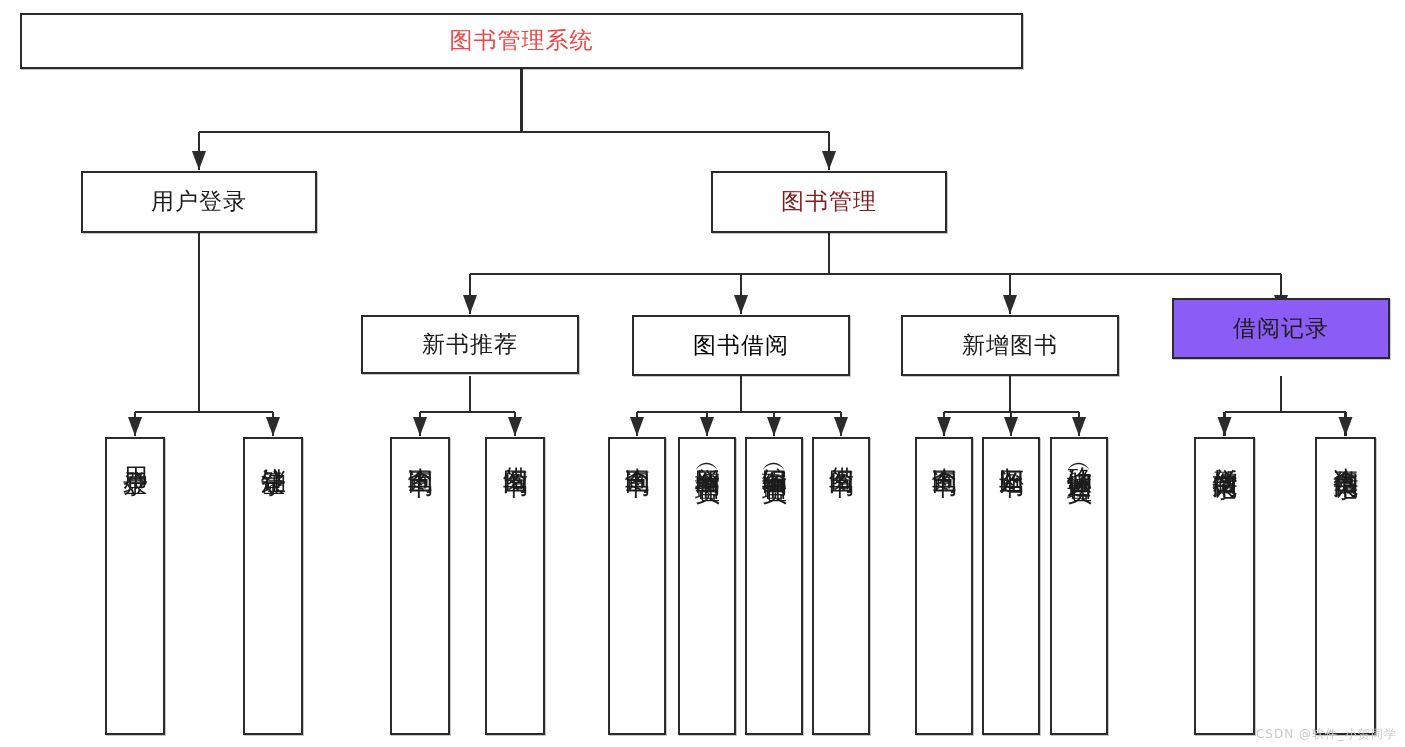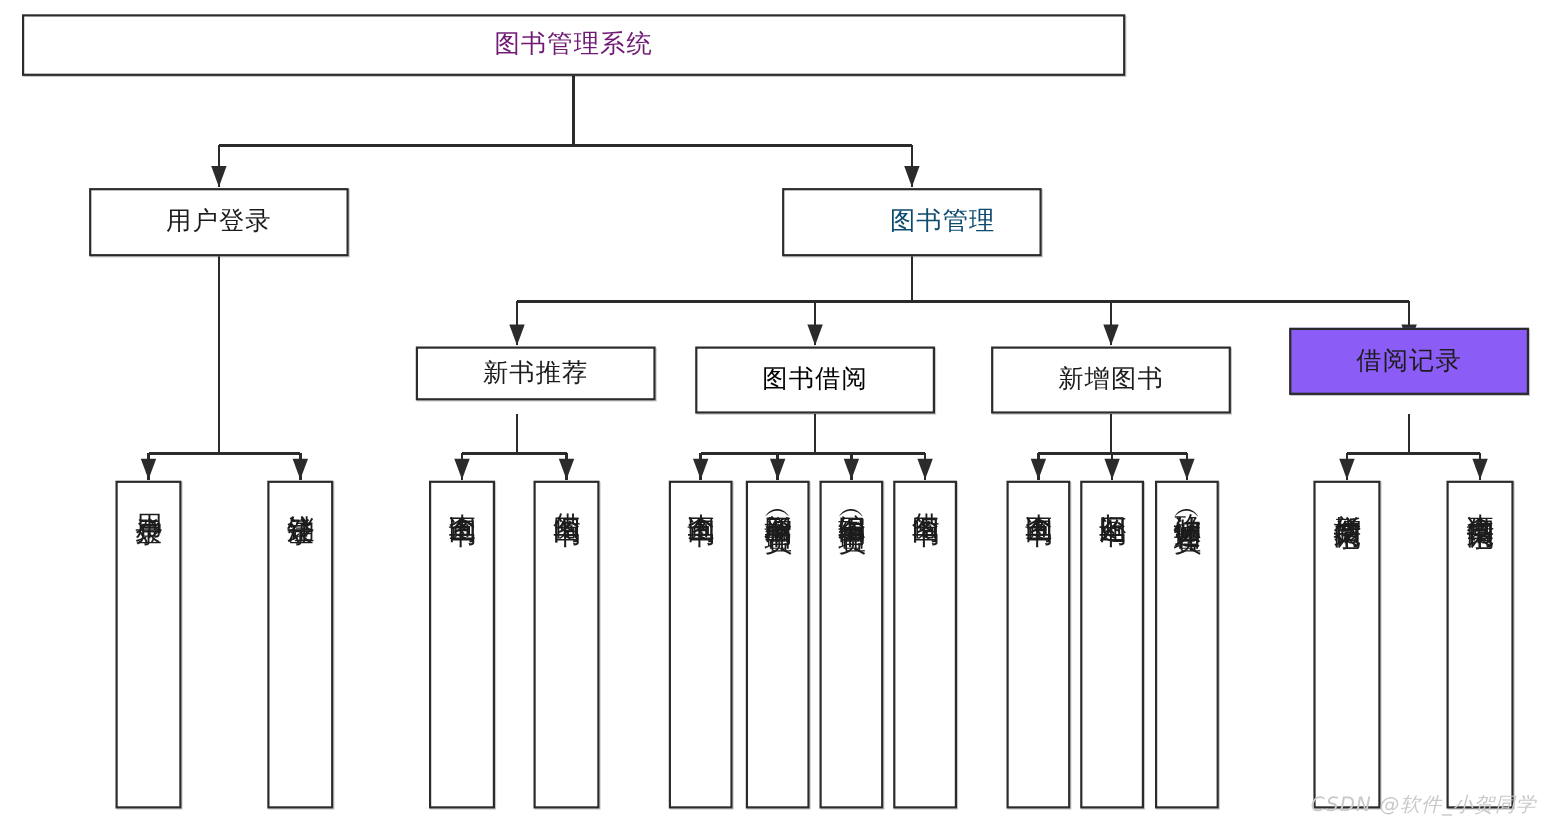--- a/index.html
+++ b/index.html
@@ -40,26 +40,25 @@
     padding-top:8px;
     box-sizing:border-box;
   }
   #connector-layer{
     position:absolute;left:0;top:0;width:1405px;height:747px;
     pointer-events:none;
   }
   #watermark{
     position:absolute;
     right:8px;bottom:4px;
-    font-size:18px;
+    font-size:12px;
     color:#c9c9c9;
     letter-spacing:1px;
     white-space:nowrap;
     user-select:none;
-    font-style:italic;
   }
 </style>
 </head>
 <body>
 
 <div id="diagram-root">
   <svg id="connector-layer" viewBox="0 0 1405 747" width="1405" height="747" aria-hidden="true">
       <line x1="521.5" y1="69" x2="521.5" y2="132" stroke="#2b2b2b" stroke-width="2.4" shape-rendering="crispEdges"></line>
       <line x1="199" y1="132" x2="829" y2="132" stroke="#2b2b2b" stroke-width="2.4" shape-rendering="crispEdges"></line>
       <line x1="199" y1="132" x2="199" y2="170" stroke="#2b2b2b" stroke-width="2.4" shape-rendering="crispEdges"></line>
@@ -108,29 +107,29 @@
       <polygon points="1072,417 1086,417 1079,436" fill="#2b2b2b"></polygon>
       <line x1="1281" y1="376" x2="1281" y2="412" stroke="#2b2b2b" stroke-width="2.4" shape-rendering="crispEdges"></line>
       <line x1="1224.5" y1="412" x2="1345.5" y2="412" stroke="#2b2b2b" stroke-width="2.4" shape-rendering="crispEdges"></line>
       <line x1="1224.5" y1="412" x2="1224.5" y2="436" stroke="#2b2b2b" stroke-width="2.4" shape-rendering="crispEdges"></line>
       <polygon points="1217.5,417 1231.5,417 1224.5,436" fill="#2b2b2b"></polygon>
       <line x1="1345.5" y1="412" x2="1345.5" y2="436" stroke="#2b2b2b" stroke-width="2.4" shape-rendering="crispEdges"></line>
       <polygon points="1338.5,417 1352.5,417 1345.5,436" fill="#2b2b2b"></polygon>
     </svg>
   <div id="node-layer">
       <div class="node-box horizontal" style="left: 20px; top: 13px; width: 1003px; height: 56px; border-color: rgb(43, 43, 43); background: rgb(255, 255, 255);">
-        <div class="node-label" style="color: #701a75;">图书管理系统</div>
+        <div class="node-label" style="color: #ef4444;">图书管理系统</div>
       </div>
       <div class="node-box horizontal" style="left: 81px; top: 171px; width: 236px; height: 62px; border-color: rgb(43, 43, 43); background: rgb(255, 255, 255);">
         <div class="node-label" style="color: rgb(28, 28, 28);">用户登录</div>
       </div>
       <div class="node-box horizontal" style="left: 711px; top: 171px; width: 236px; height: 62px; border-color: rgb(43, 43, 43); background: rgb(255, 255, 255);">
-        <div class="node-label" style="color: #0c4a6e; padding-left: 28px;">图书管理</div>
+        <div class="node-label" style="color: #7f1d1d;">图书管理</div>
       </div>
-      <div class="node-box horizontal" style="left: 378px; top: 315px; width: 218px; height: 49px; border-color: rgb(43, 43, 43); background: rgb(255, 255, 255);">
+      <div class="node-box horizontal" style="left: 361px; top: 315px; width: 218px; height: 59px; border-color: rgb(43, 43, 43); background: rgb(255, 255, 255);">
         <div class="node-label" style="color: rgb(28, 28, 28);">新书推荐</div>
       </div>
       <div class="node-box horizontal" style="left: 632px; top: 315px; width: 218px; height: 61px; border-color: rgb(43, 43, 43); background: rgb(255, 255, 255);">
         <div class="node-label" style="color: #000000;">图书借阅</div>
       </div>
       <div class="node-box horizontal" style="left: 901px; top: 315px; width: 218px; height: 61px; border-color: rgb(43, 43, 43); background: rgb(255, 255, 255);">
         <div class="node-label" style="color: rgb(28, 28, 28);">新增图书</div>
       </div>
       <div class="node-box horizontal" style="left: 1172px; top: 298px; width: 218px; height: 61px; border-color: rgb(43, 43, 43); background: #8b5cf6;">
         <div class="node-label" style="color: rgb(28, 28, 28);">借阅记录</div>

